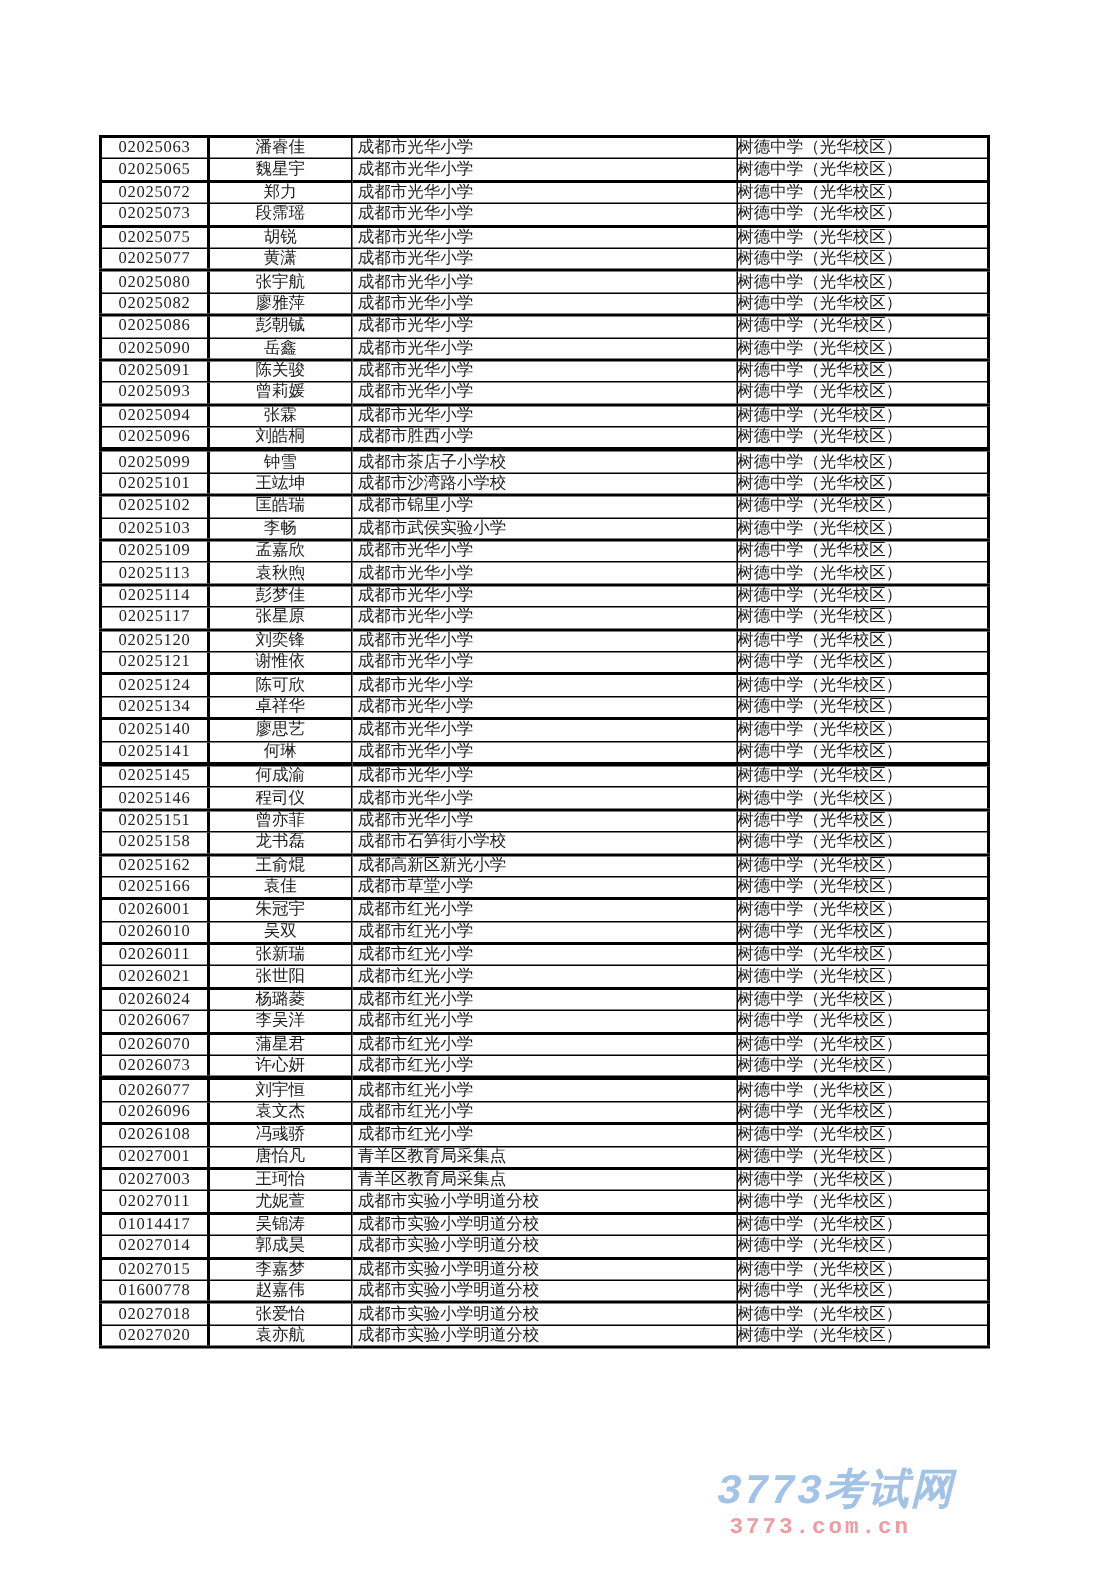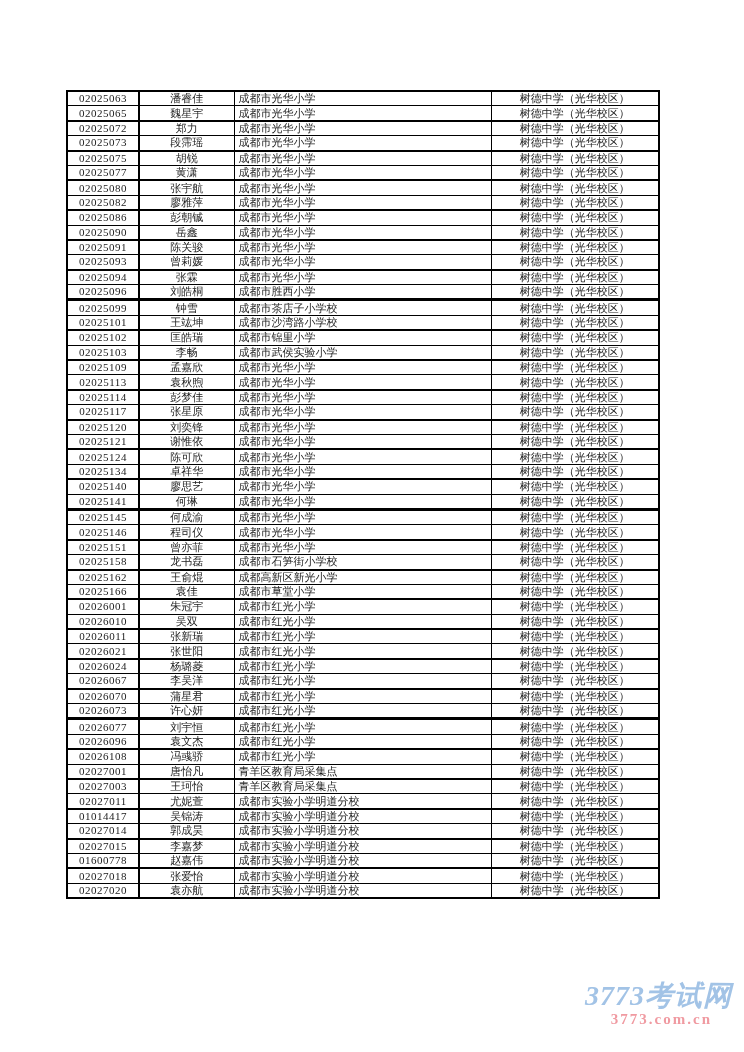--- a/index.html
+++ b/index.html
@@ -6,21 +6,21 @@
     margin: 0;
     padding: 0;
     width: 744px;
     height: 1052px;
     background: #ffffff;
     overflow: hidden;
     font-family: "Liberation Serif", "DejaVu Serif", serif;
   }
   .page {
     position: relative;
-    width: 744px;
+    width: 660px;
     height: 1052px;
     background: #ffffff;
   }
   table.roster {
     position: absolute;
     left: 66px;
     top: 90px;
     width: 592px;
     border-collapse: collapse;
     table-layout: fixed;
@@ -35,27 +35,28 @@
     color: #1c1c1c;
     white-space: nowrap;
     overflow: hidden;
   }
   
   table.roster tr:nth-child(2n) td { border-bottom-width: 2px; }
   table.roster tr:nth-child(14n) td { border-bottom-width: 3px; }
   table.roster td.c0 { text-align: center; font-family: "Liberation Serif", "DejaVu Serif", serif; letter-spacing: 0.5px; }
   table.roster td.c1 { text-align: center; border-left-width: 2px; }
   table.roster td.c2 { text-align: left; padding-left: 4px; font-family: Liberation Serif, serif; }
-  table.roster td.c3 { text-align: center; }
+  table.roster td.c3 { }
   .watermark {
     position: absolute;
     top: 982px;
-    right: 12px;
-    text-align: right;
+    right: 24px;
+    text-align: center;
     user-select: none;
+    font-family: Liberation Mono, monospace;
   }
   .watermark .wm-line1 {
     font-size: 28px;
     font-weight: bold;
     font-style: italic;
     letter-spacing: 1px;
     line-height: 28px;
   }
   .watermark .wm-line2 {
     font-size: 15px;

